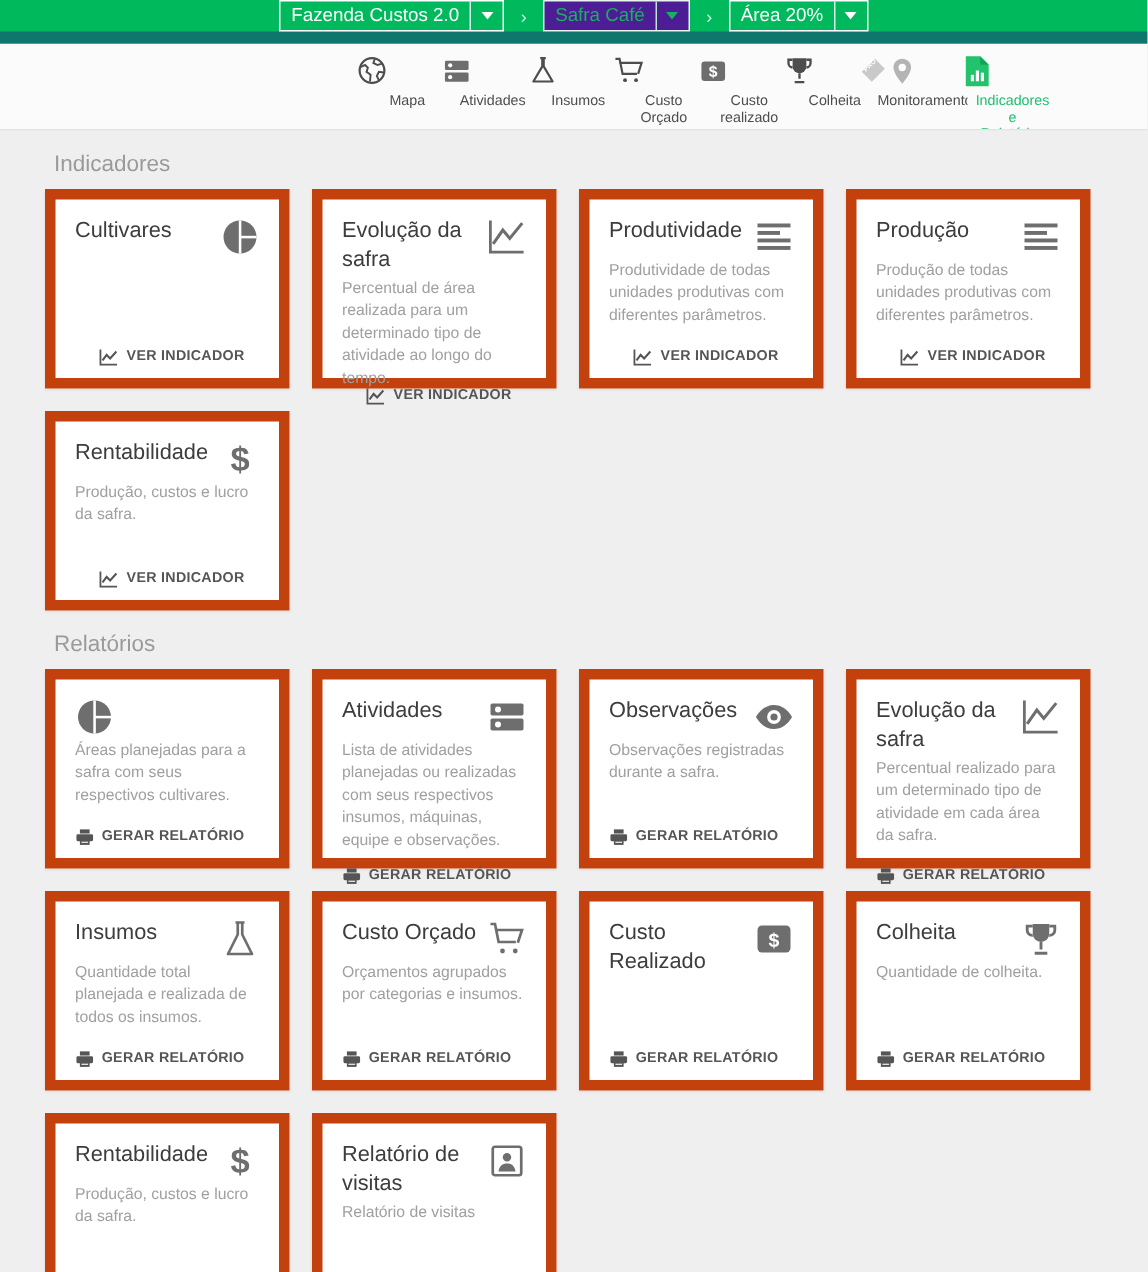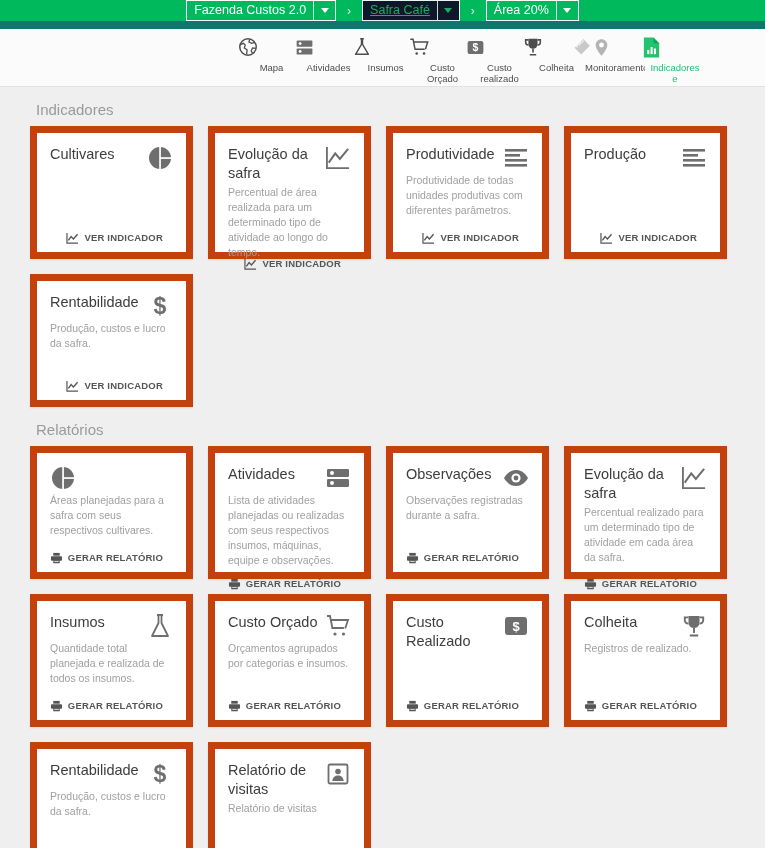--- a/index.html
+++ b/index.html
@@ -24,24 +24,23 @@
   }
   .crumb {
     display: flex;
     align-items: stretch;
     height: 21px;
     border: 1px solid #ffffff;
     color: #ffffff;
     font-size: 12.5px;
   }
   .crumb.light {
-    background: #0f172a;
+    background: #4c1d95;
     border-color: #e8f5ee;
     color: #18b060;
-    text-decoration: underline;
   }
   .crumb .crumb-label {
     padding: 0 7px;
     display: flex;
     align-items: center;
     white-space: nowrap;
     line-height: 1;
   }
   .crumb .crumb-caret {
     width: 22px;
@@ -375,20 +374,21 @@
         <div class="card-title">Produção</div>
         <div class="card-icon">
           <svg width="26" height="22" viewBox="0 0 26 22">
               <rect x="2" y="2" width="22" height="2.6" fill="#6e6e6e"></rect>
               <rect x="2" y="7" width="15" height="2.6" fill="#6e6e6e"></rect>
               <rect x="2" y="12" width="22" height="2.6" fill="#6e6e6e"></rect>
               <rect x="2" y="17" width="22" height="2.6" fill="#6e6e6e"></rect>
             </svg>
         </div>
       </div>
+      <div class="card-desc">Produção de todas unidades produtivas com diferentes parâmetros.</div>
       <div class="card-action">
         <span class="act-icon">
           <svg width="13" height="12" viewBox="0 0 14 13" fill="none" stroke="#555" stroke-width="1.3">
               <path d="M1 1 v11 h12"></path>
               <path d="M2.5 9 L5.5 5 L8 7.5 L12.5 2.5" stroke-width="1.5"></path>
             </svg>
         </span>
         <span>VER INDICADOR</span>
       </div>
     </div>
@@ -595,21 +595,21 @@
         <div class="card-title">Colheita</div>
         <div class="card-icon">
           <svg width="26" height="26" viewBox="0 0 26 26" fill="none" stroke="#6e6e6e" stroke-width="1.9">
               <path d="M7.5 3 h11 v6.5 a5.5 5.5 0 0 1 -11 0 z" fill="#6e6e6e" stroke="none"></path>
               <path d="M7.5 4.4 H3.8 v2.8 a3.4 3.4 0 0 0 3.7 3.4"></path>
               <path d="M18.5 4.4 h3.7 v2.8 a3.4 3.4 0 0 1 -3.7 3.4"></path>
               <path d="M13 15 v5 M8.8 22.5 h8.4"></path>
             </svg>
         </div>
       </div>
-      <div class="card-desc">Registros de realizado.</div>
+      <div class="card-desc">Quantidade de colheita.</div>
       <div class="card-action">
         <span class="act-icon">
           <svg width="13" height="12" viewBox="0 0 14 13">
               <rect x="3.5" y="1" width="7" height="3" fill="#555"></rect>
               <rect x="1" y="4.5" width="12" height="5" rx="1" fill="#555"></rect>
               <rect x="3.5" y="9" width="7" height="3.2" fill="#555"></rect>
               <rect x="4.6" y="9.9" width="4.8" height="0.8" fill="#fff"></rect>
             </svg>
         </span>
         <span>GERAR RELATÓRIO</span>

